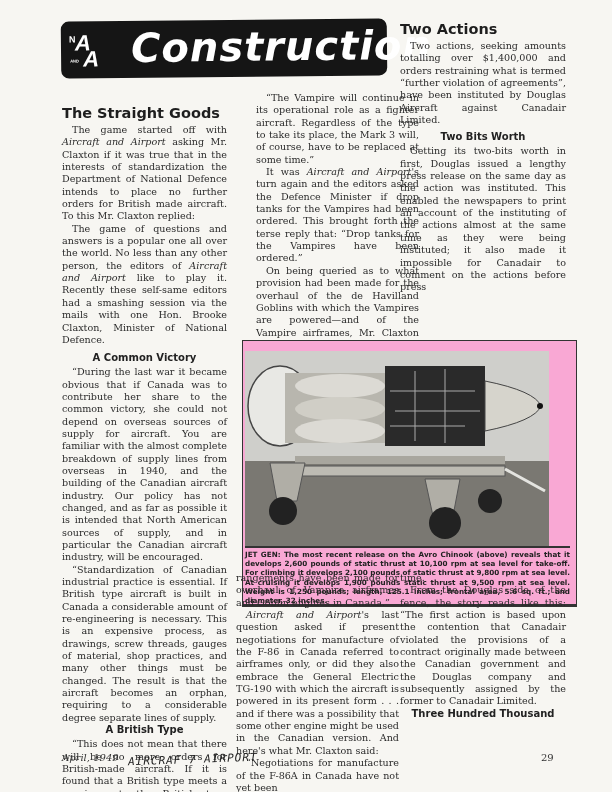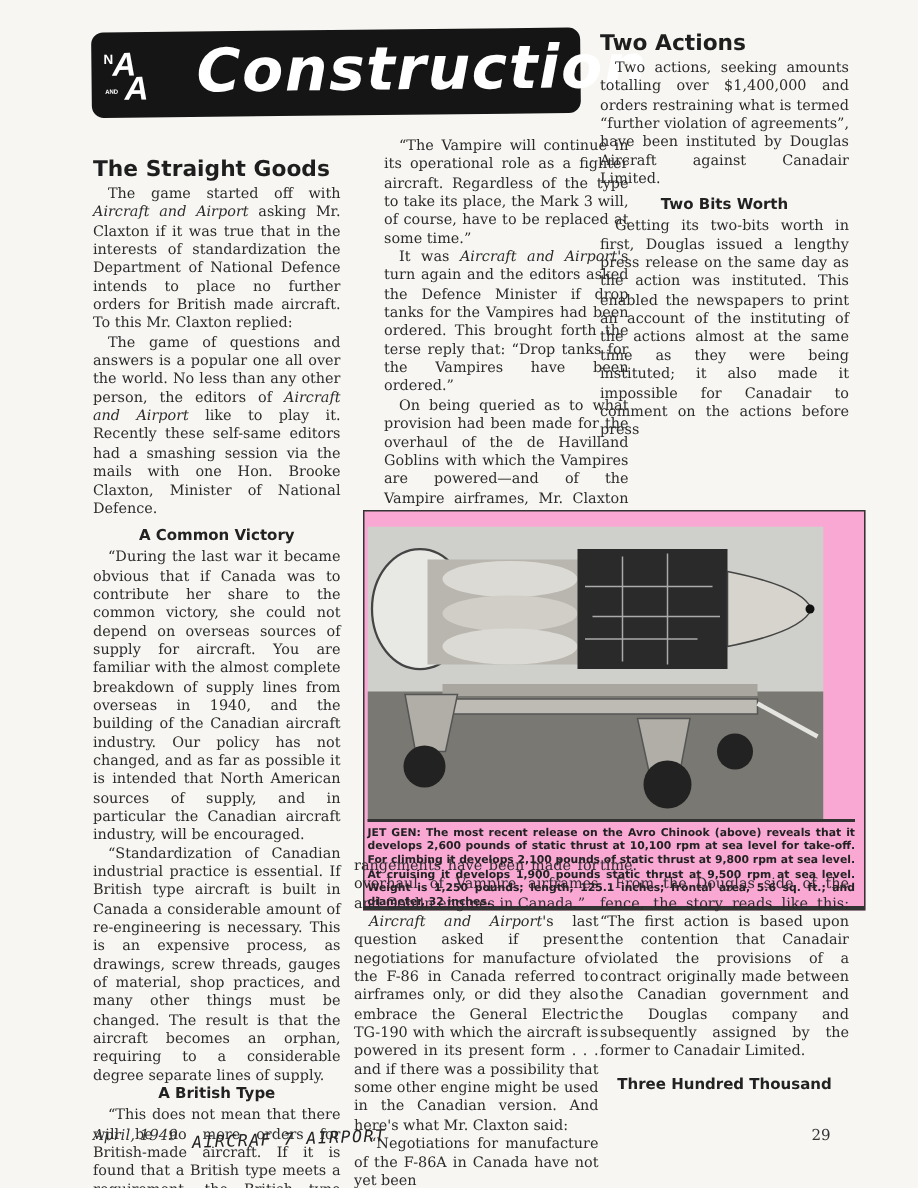--- a/index.html
+++ b/index.html
@@ -105,18 +105,18 @@
 
 <div class="col" style="left:236px; top:572px; width:163px;">
   <p class="noind">rangements have been made for overhaul of Vampire airframes and Goblin engines in Canada.”</p>
   <p><em>Aircraft and Airport</em>'s last question asked if present negotiations for manufacture of the F-86 in Canada referred to airframes only, or did they also embrace the General Electric TG-190 with which the aircraft is powered in its present form . . . and if there was a possibility that some other engine might be used in the Canadian version. And here's what Mr. Claxton said:</p>
   <p>“Negotiations for manufacture of the F-86A in Canada have not yet been</p>
 </div>
 
 <div class="col" style="left:400px; top:572px; width:166px;">
   <p class="noind">time.</p>
   <p>From the Douglas side of the fence, the story reads like this: “The first action is based upon the contention that Canadair violated the provisions of a contract originally made between the Canadian government and the Douglas company and subsequently assigned by the former to Canadair Limited.</p>
-  <div class="h2" style="margin-top:10px;text-align:center;">Three Hundred Thousand</div>
+  <div class="h2" style="margin-top:0;text-align:center;">Three Hundred Thousand</div>
 </div>
 
 <div class="footer-date">April, 1949</div>
 <div class="footer-hand">AIRCRAF 7 AIRPORT</div>
 <div class="footer-page">29</div>
 
 </body></html>

